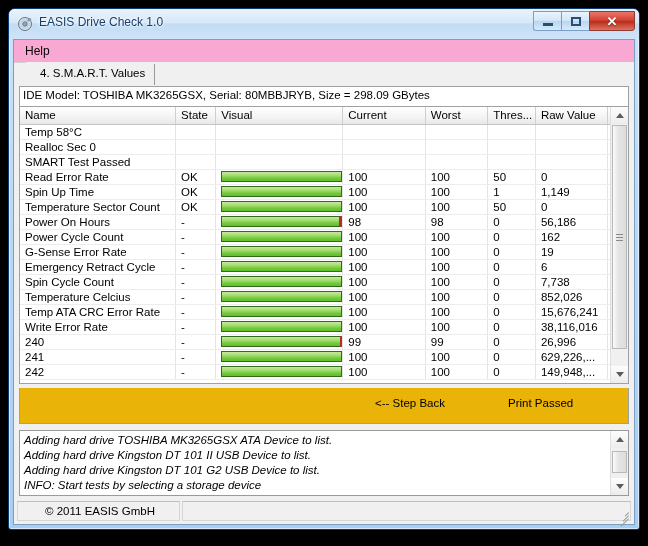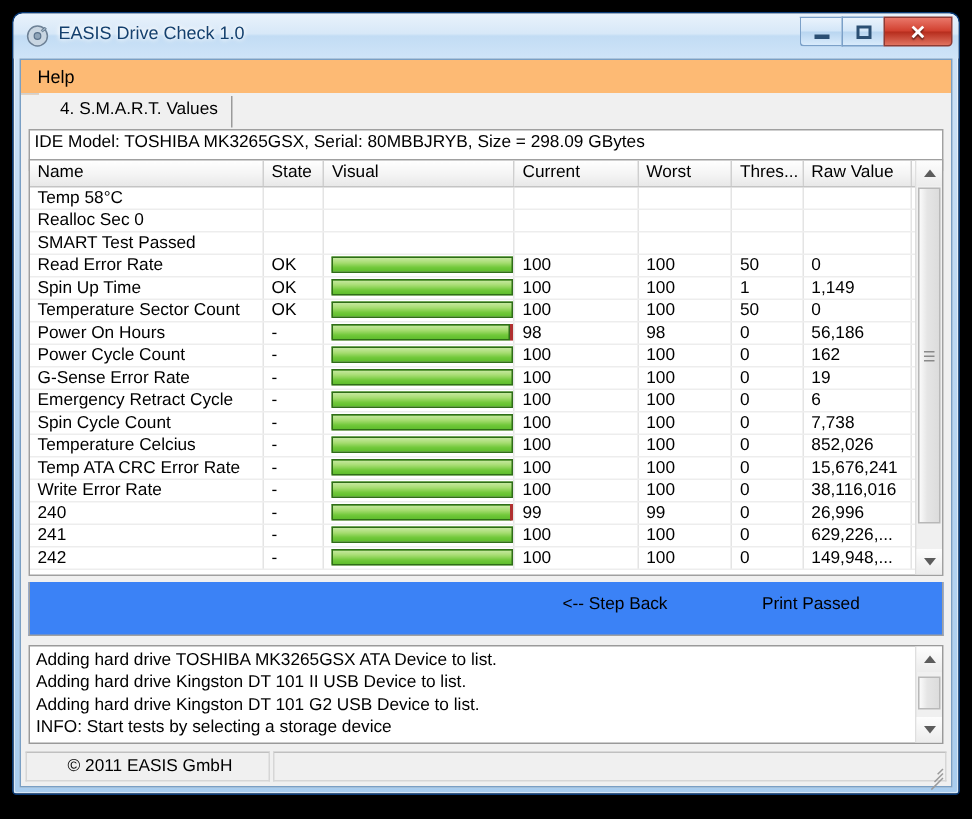--- a/index.html
+++ b/index.html
@@ -72,21 +72,21 @@
   .glyph-close {
     color: #ffffff; font-size: 13px; font-weight: bold;
     font-family: "Liberation Sans", sans-serif;
     text-shadow: 0 1px 1px rgba(0,0,0,.5);
     line-height: 1;
   }
 
   
   #menubar {
     position: absolute; left: 0; top: 0; right: 0; height: 22px;
-    background: #fdba74;
+    background: #f9a8d4;
     border-bottom: 1px solid #d0d0d0;
   }
   .menu-item {
     position: absolute; left: 6px; top: 3px;
     font-size: 12px; color: #000;
     padding: 1px 5px;
   }
 
   
   #tabstrip {
@@ -201,21 +201,21 @@
     border: 1px solid #b8b8b8;
     box-sizing: border-box;
     display: flex; align-items: center; justify-content: center;
   }
   .grip { width: 7px; }
   .grip i { display: block; height: 1px; background: #8a8a8a; margin: 2px 0; }
 
   
   #actionpanel {
     position: absolute; left: 5px; top: 348px; right: 5px; height: 36px;
-    background: #3b82f6;
+    background: #eab308;
     border: 1px solid #a0a0a0;
     border-top: none;
     box-sizing: border-box;
   }
   .action-btn {
     position: absolute; top: 9px;
     font-size: 11.5px; color: #000;
     white-space: nowrap;
   }
   #btn-step-back { left: 355px; }
@@ -225,21 +225,21 @@
   #logpanel {
     position: absolute; left: 5px; top: 390px; right: 5px; height: 66px;
     background: #ffffff;
     border: 1px solid #9a9a9a;
     box-sizing: border-box;
     overflow: hidden;
   }
   .log-lines {
     position: absolute; left: 0; top: 0; right: 17px; bottom: 0;
     padding: 2px 0 0 4px;
-    font-size: 11.5px; color: #000;
+    font-size: 11.5px; color: #000; font-style: italic;
   }
   .log-line { height: 15px; line-height: 15px; white-space: nowrap; }
 
   
   #statusbar {
     position: absolute; left: 3px; right: 3px; bottom: 3px; height: 20px;
     background: #f0f0f0;
     display: flex;
     align-items: stretch;
   }

